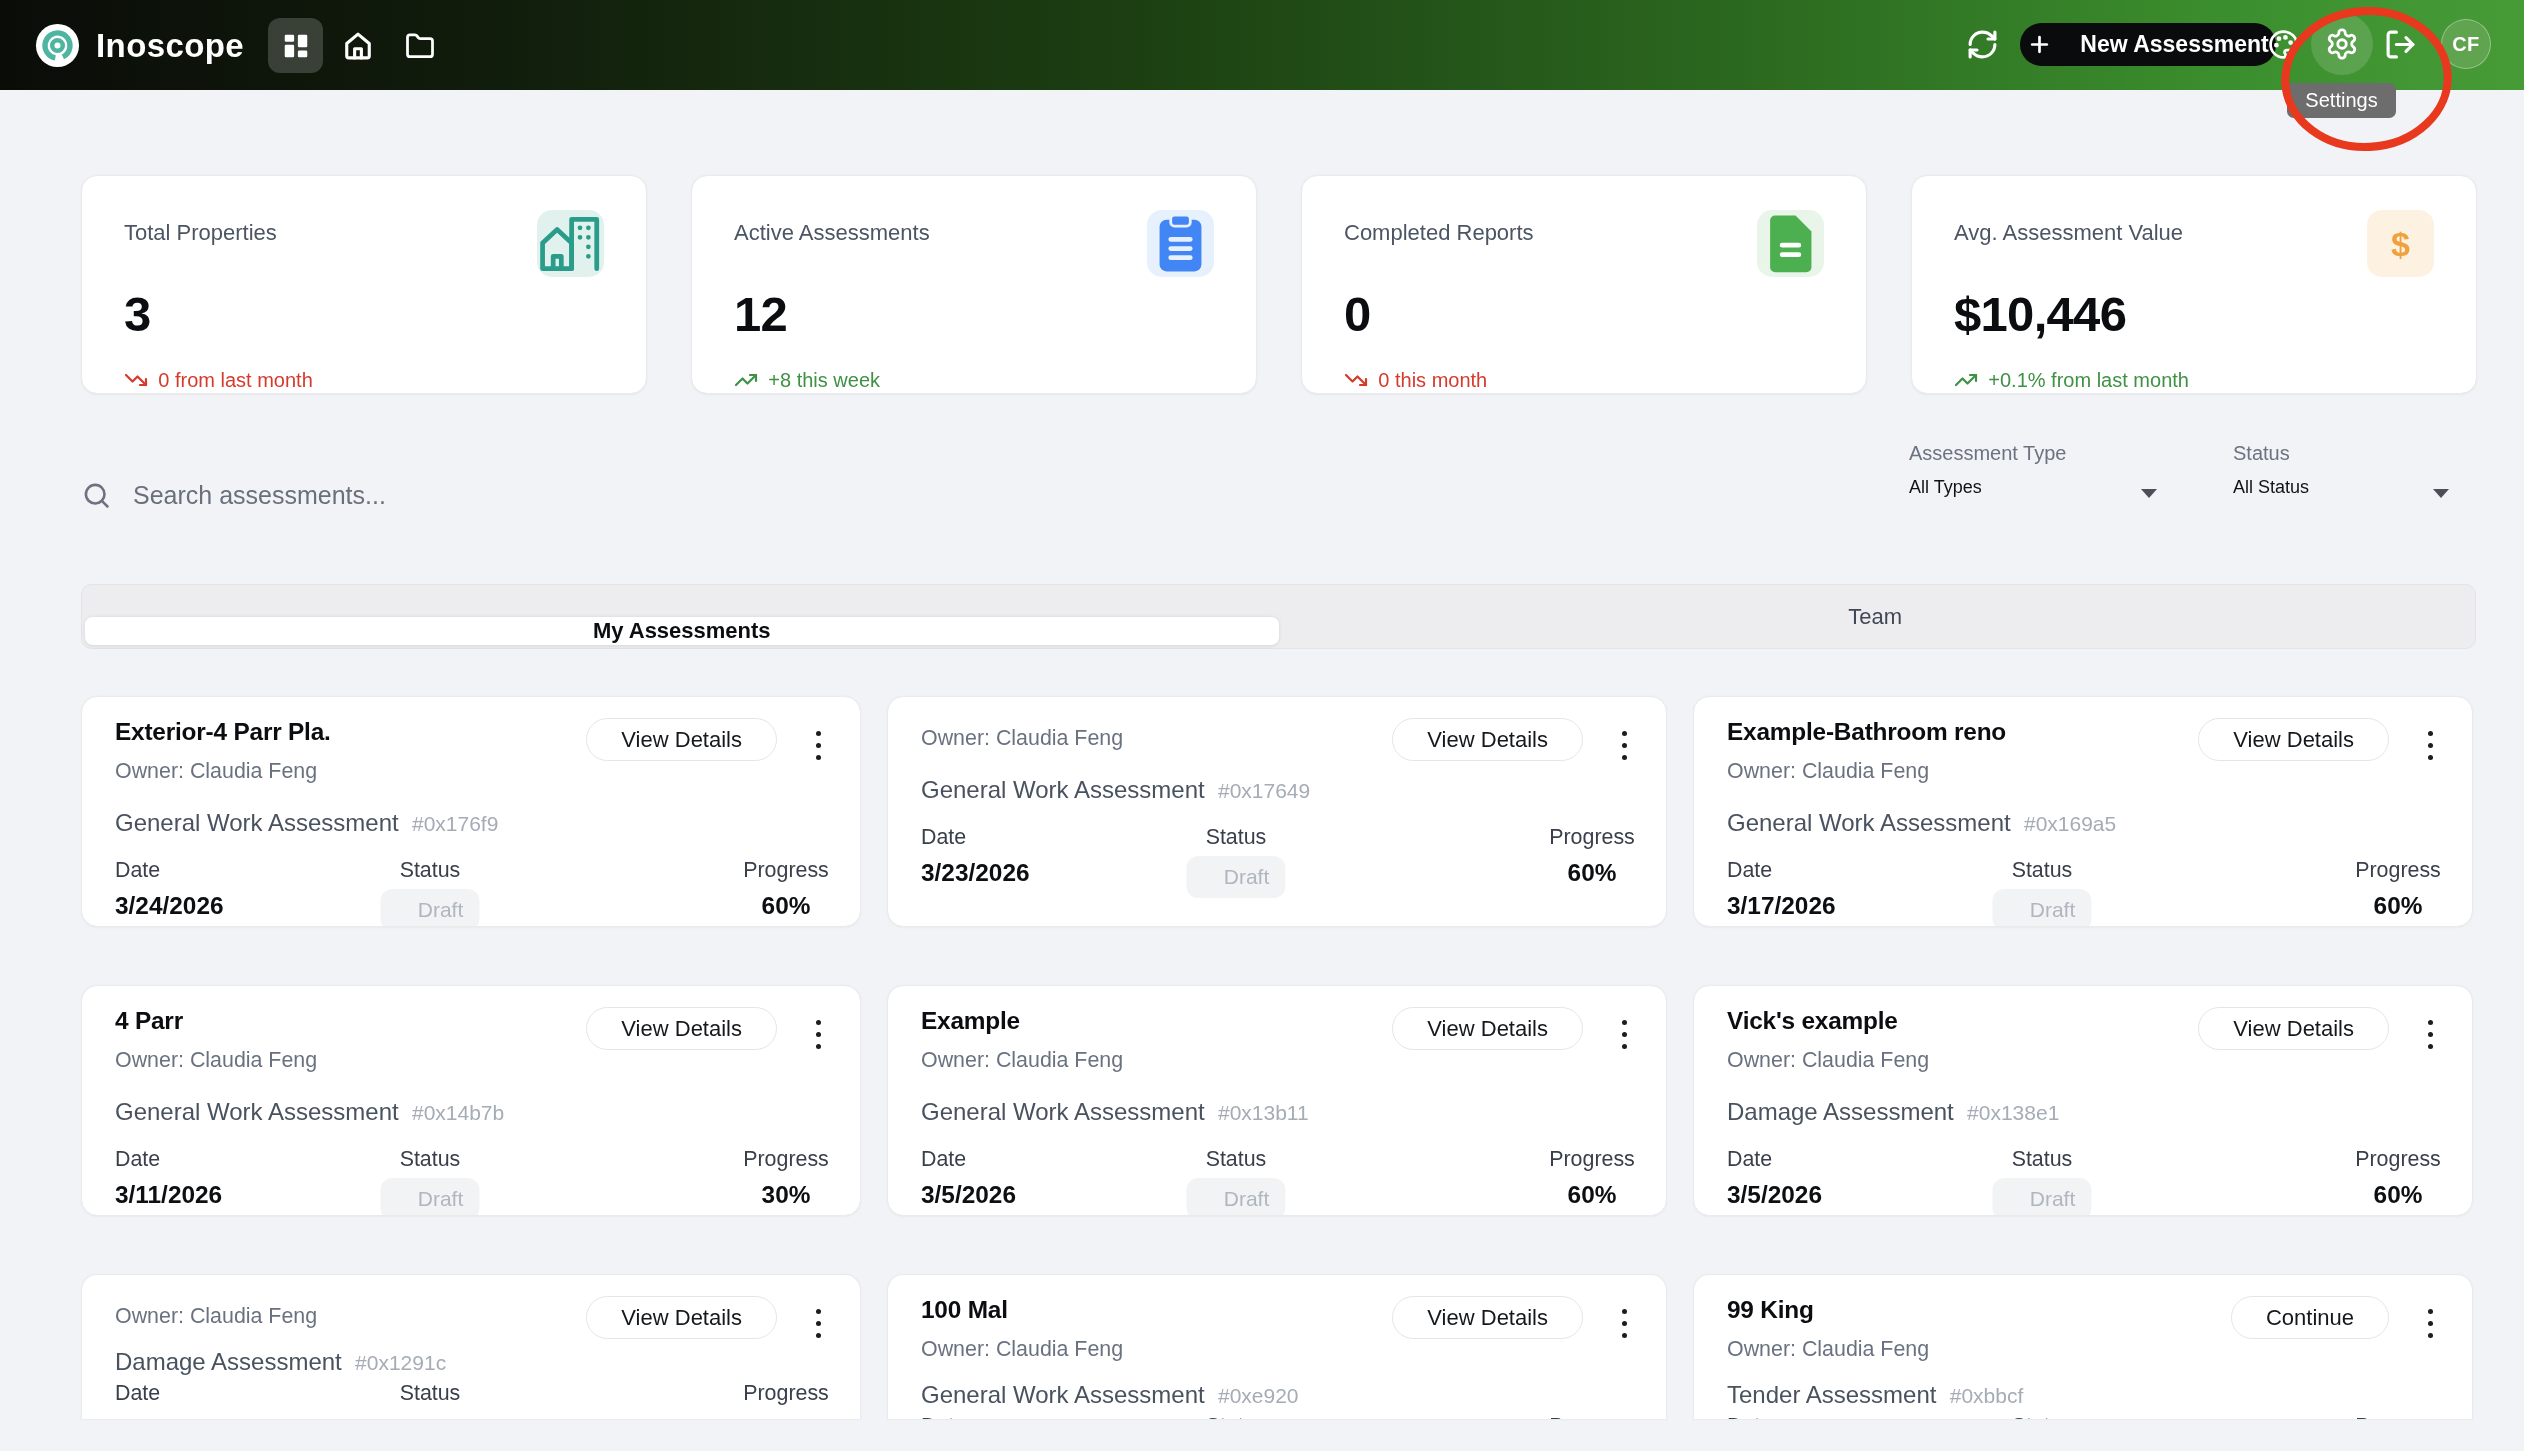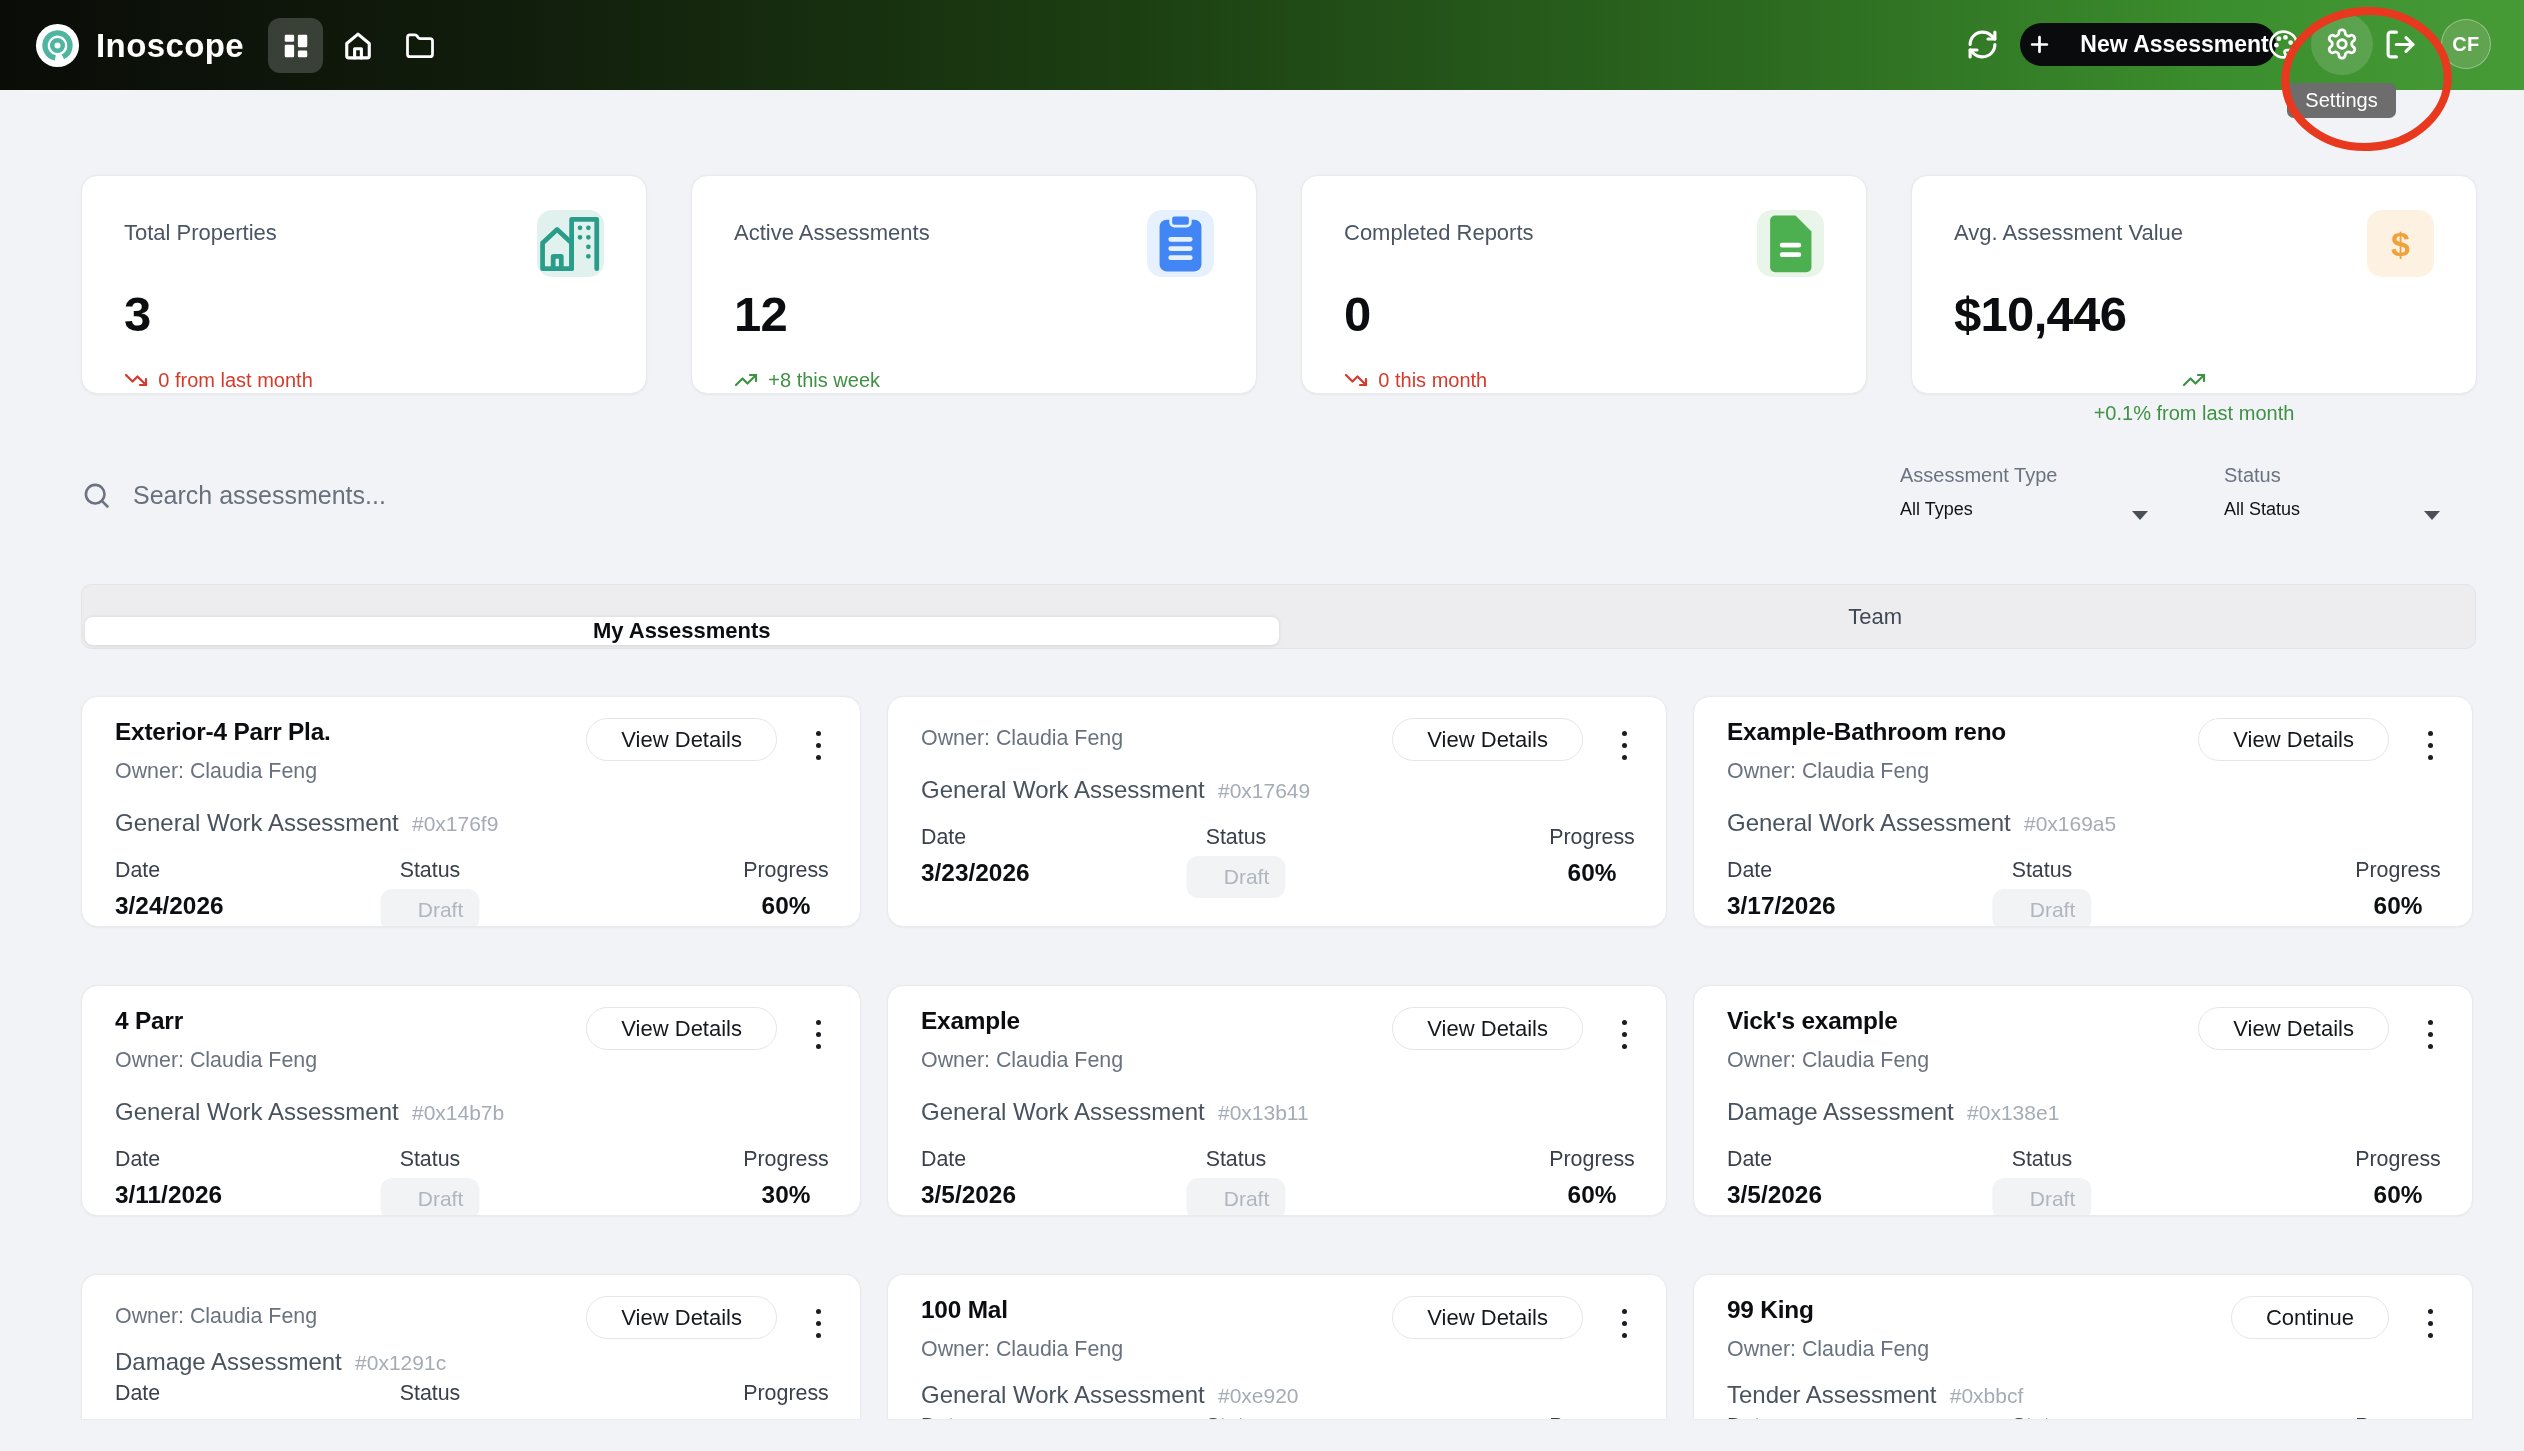--- a/index.html
+++ b/index.html
@@ -64,21 +64,21 @@
   }
 
   
   .search-row { position:absolute; top:466px; left:81px; width:1774px; height:59px; display:flex; align-items:center; }
   .search-icon { width:31px; height:31px; color:#6b7280; margin-right:21px; }
   .search-input {
     border:none; outline:none; background:transparent; font-size:25px; color:#3c434e; width:1183px;
     font-family:"Liberation Sans","DejaVu Sans",sans-serif;
   }
   .search-input::placeholder { color:#69707c; opacity:1; }
-  .filter-group { position:absolute; top:464px; cursor:pointer; }
+  .filter-group { position:absolute; top:442px; cursor:pointer;margin-left:9px; }
   .filter-label { font-size:20px; color:#6b7280; }
   .filter-value-row { margin-top:12px; display:flex; align-items:flex-end; font-size:18px; color:#101215; }
   .caret { width:0; height:0; border-left:8.1px solid transparent; border-right:8.1px solid transparent; border-top:9.6px solid #4b4f58; }
   #filter-type { left:1900px; width:248px; }
   #filter-status { left:2224px; width:216px; }
   .filter-value-row .fval { flex:1; }
 
   
   .tabs-bar {
     position:absolute; top:584px; left:81px; width:2395px; height:65px;
@@ -278,21 +278,21 @@
     <div class="stat-icon-box" style="background: rgb(234, 245, 233); color: rgb(76, 175, 80);">
         <svg viewBox="0 0 24 24">
           <path d="M6.5 2h7.3L19.5 7.7V20.5a1.8 1.8 0 0 1-1.8 1.8H6.5a1.8 1.8 0 0 1-1.8-1.8V3.8A1.8 1.8 0 0 1 6.5 2z" fill="currentColor"></path>
           <path d="M9 12.6h6M9 16h6" stroke="#ffffff" stroke-width="1.7" stroke-linecap="round"></path>
         </svg>
       </div>
   </div>
     <div class="stat-card">
     <div class="stat-label">Avg. Assessment Value</div>
     <div class="stat-value">$10,446</div>
-    <div class="stat-trend" style="color: rgb(63, 145, 68); flex-direction: column;">
+    <div class="stat-trend" style="color: rgb(63, 145, 68);">
       <span class="icon">
           <svg viewBox="0 0 24 24" fill="none" stroke="currentColor" stroke-width="2.2" stroke-linecap="round" stroke-linejoin="round">
             <polyline points="22 7 13.5 15.5 8.5 10.5 2 17"></polyline>
             <polyline points="16 7 22 7 22 13"></polyline>
           </svg>
         </span>
       <span>+0.1% from last month</span>
     </div>
     <div class="stat-icon-box" style="background: rgb(253, 242, 226); color: rgb(240, 161, 60);">
         <span style="font-weight:700;line-height:1;">$</span>

